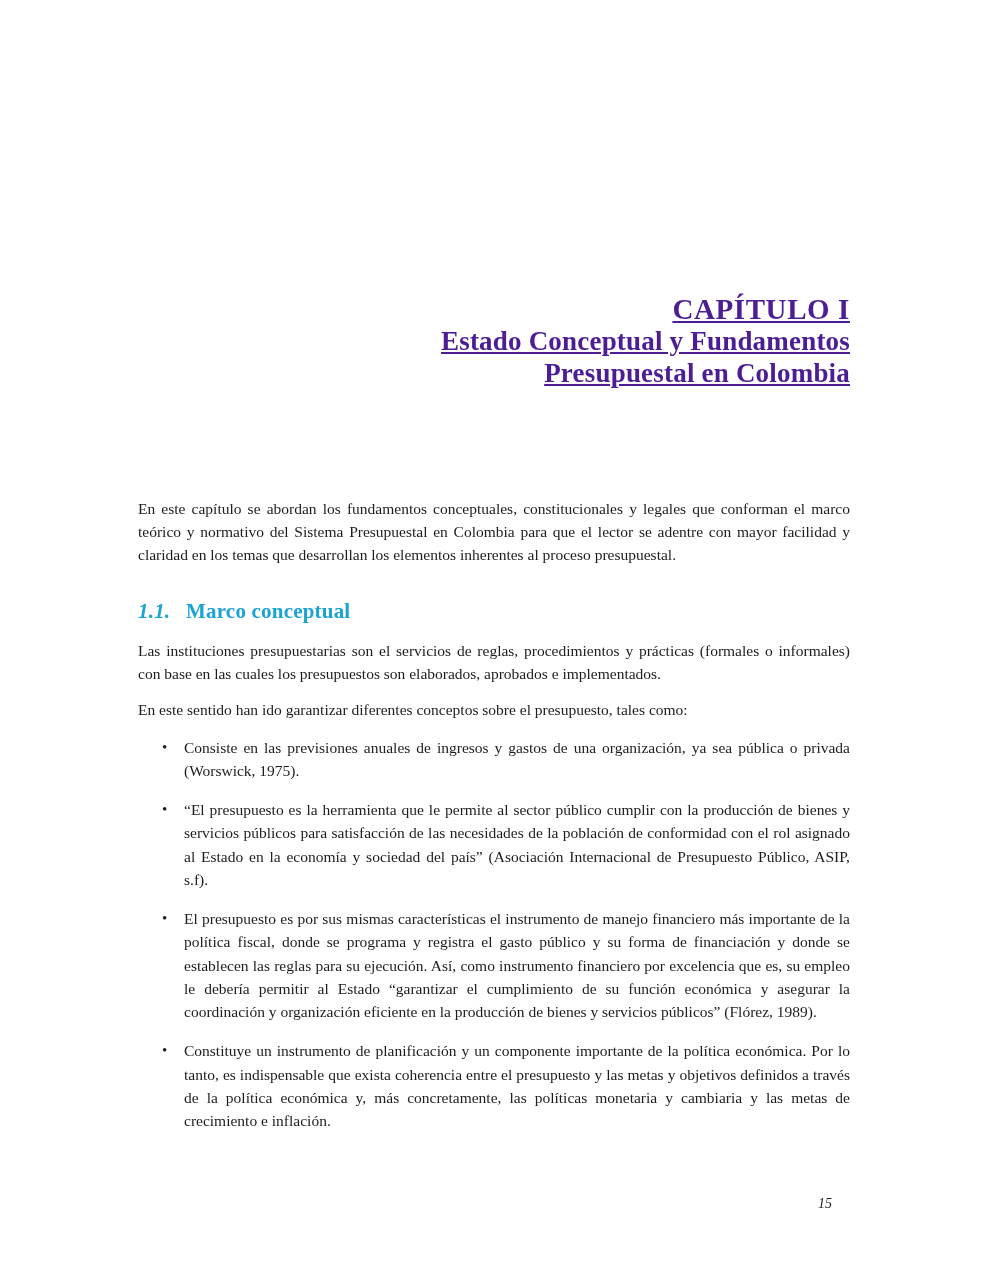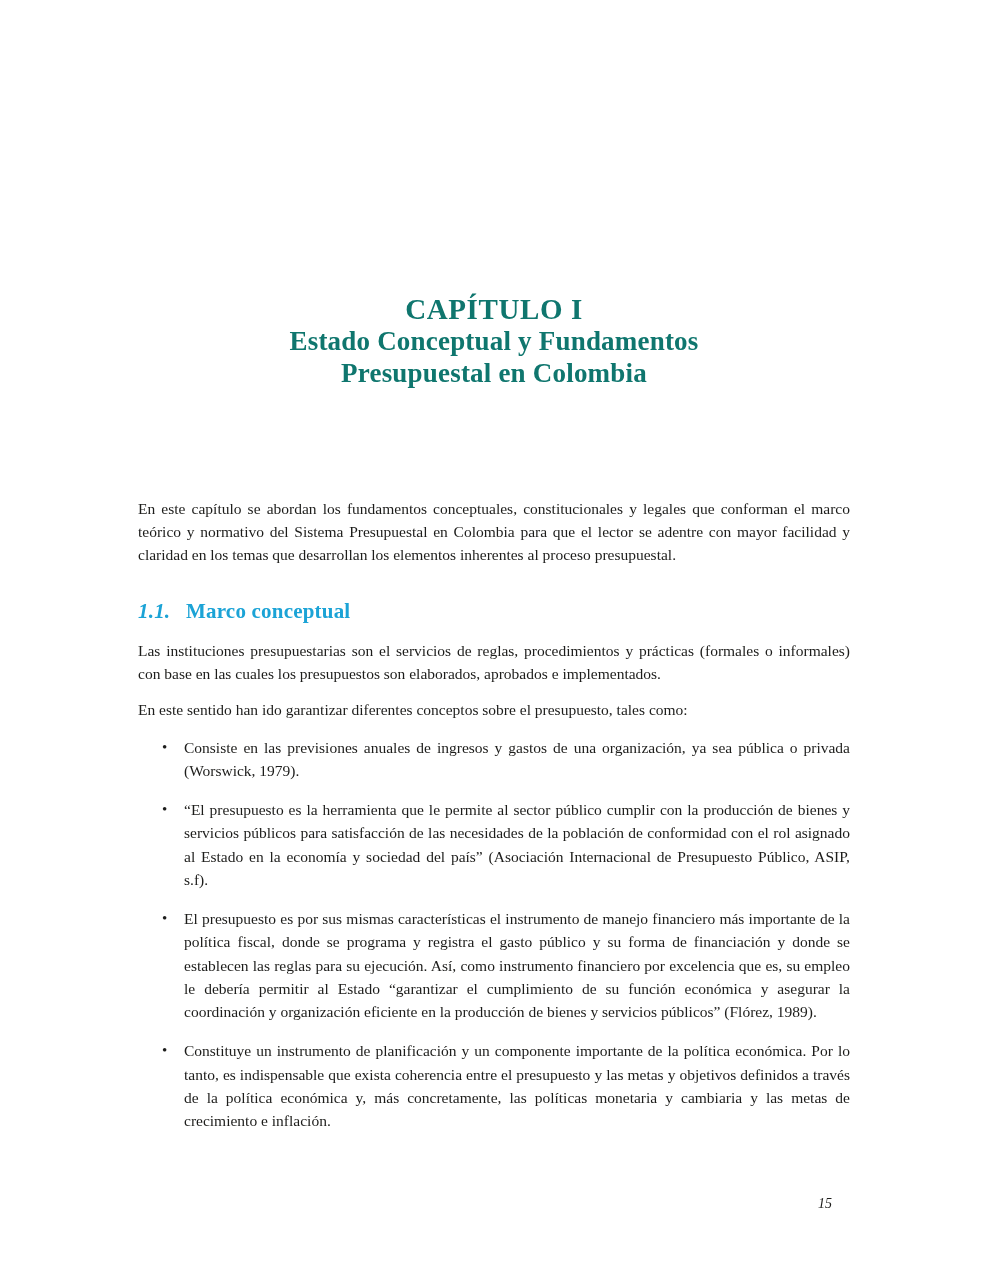--- a/index.html
+++ b/index.html
@@ -23,24 +23,25 @@
   .content {
     position: absolute;
     left: 138px;
     top: 0;
     width: 712px;
   }
 
   
   .chapter-title {
     margin-top: 292px;
-    text-align: center;
-    color: #0f766e;
+    text-align: right;
+    color: #4c1d95;
     font-weight: bold;
     line-height: 1.18;
+    text-decoration: underline;
   }
   .chapter-title .line-1 {
     font-size: 29px;
     letter-spacing: 0.6px;
     display: block;
   }
   .chapter-title .line {
     font-size: 27px;
     display: block;
     letter-spacing: 0.2px;
@@ -123,21 +124,21 @@
     </div>
 
     <h2 class="section-heading">
       <span class="num">1.1.</span><span>Marco conceptual</span>
     </h2>
 
     <p class="body">Las instituciones presupuestarias son el servicios de reglas, procedimientos y prácticas (formales o informales) con base en las cuales los presupuestos son elaborados, aprobados e implementados.</p>
     <p class="body">En este sentido han ido garantizar diferentes conceptos sobre el presupuesto, tales como:</p>
 
     <ul class="bullets">
-      <li>Consiste en las previsiones anuales de ingresos y gastos de una organización, ya sea pública o privada (Worswick, 1979).</li>
+      <li>Consiste en las previsiones anuales de ingresos y gastos de una organización, ya sea pública o privada (Worswick, 1975).</li>
       <li>“El presupuesto es la herramienta que le permite al sector público cumplir con la producción de bienes y servicios públicos para satisfacción de las necesidades de la población de conformidad con el rol asignado al Estado en la economía y sociedad del país” (Asociación Internacional de Presupuesto Público, ASIP, s.f).</li>
       <li>El presupuesto es por sus mismas características el instrumento de manejo financiero más importante de la política fiscal, donde se programa y registra el gasto público y su forma de financiación y donde se establecen las reglas para su ejecución. Así, como instrumento financiero por excelencia que es, su empleo le debería permitir al Estado “garantizar el cumplimiento de su función económica y asegurar la coordinación y organización eficiente en la producción de bienes y servicios públicos” (Flórez, 1989).</li>
       <li>Constituye un instrumento de planificación y un componente importante de la política económica. Por lo tanto, es indispensable que exista coherencia entre el presupuesto y las metas y objetivos definidos a través de la política económica y, más concretamente, las políticas monetaria y cambiaria y las metas de crecimiento e inflación.</li>
     </ul>
 
   </div>
 
   <div class="page-number">15</div>
 </div>
 

